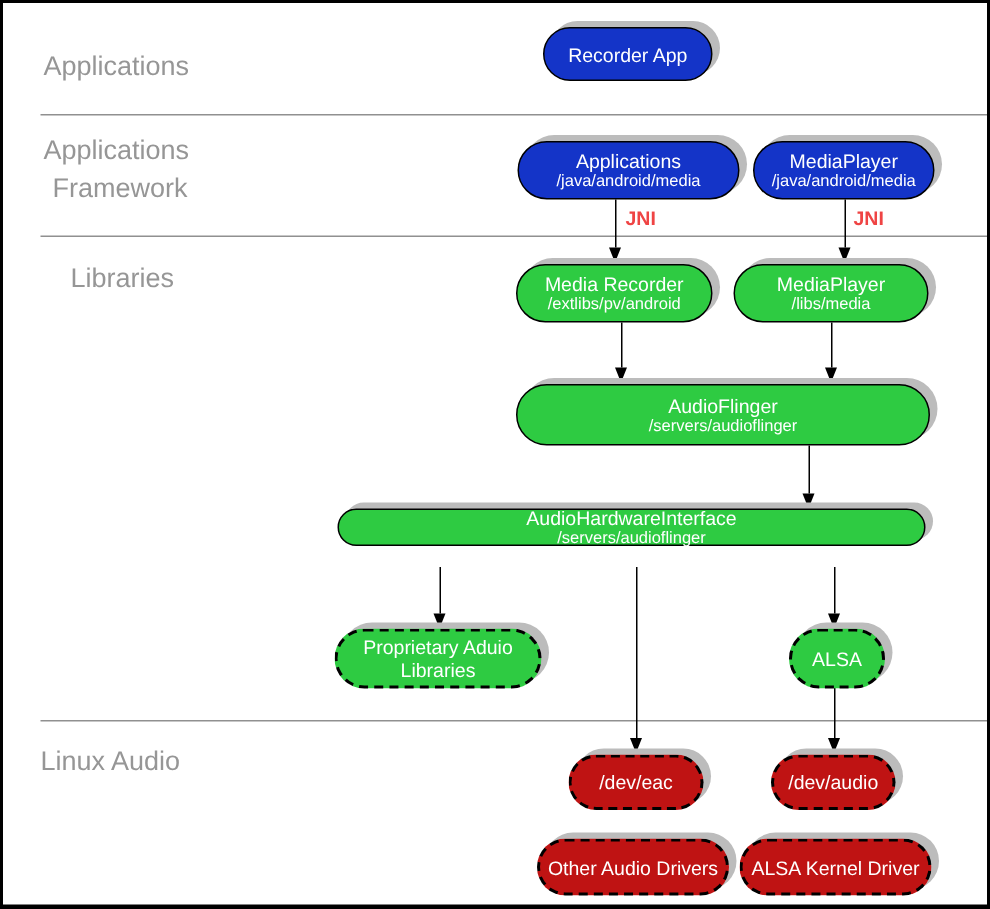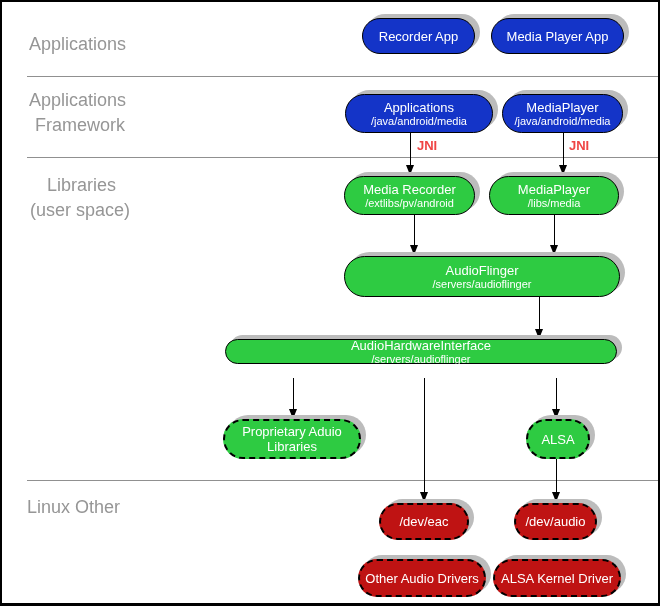--- a/index.html
+++ b/index.html
@@ -53,22 +53,22 @@
     font-size:13px;font-weight:bold;color:#ef4444;
   }
 </style>
 </head>
 <body>
 
 <div class="stage">
 
   <div class="layer-label" style="left:27px;top:30px;">Applications</div>
   <div class="layer-label" style="left:27px;top:86px;"><span>Applications</span><br><span style="padding-left:6px;">Framework</span></div>
-  <div class="layer-label" style="left:28px;top:171px;"><span style="padding-left:17px;">Libraries</span><br><span>(user space)</span></div>
-  <div class="layer-label" style="left:25px;top:493px;">Linux Other</div>
+  <div class="layer-label" style="left:28px;top:171px;"><span style="padding-left:17px;">Libraries</span><br></div>
+  <div class="layer-label" style="left:25px;top:493px;">Linux Audio</div>
 
   <div class="sep" style="top:74px;"></div>
   <div class="sep" style="top:155px;"></div>
   <div class="sep" style="top:478px;"></div>
 
   <div class="vline" style="left:408px;top:131px;height:32px;"></div>
   <div class="arrowhead" style="left:404px;top:163px;"></div>
   <div class="vline" style="left:561px;top:131px;height:32px;"></div>
   <div class="arrowhead" style="left:557px;top:163px;"></div>
 
@@ -88,23 +88,20 @@
   <div class="arrowhead" style="left:550px;top:407px;"></div>
 
   <div class="vline" style="left:554px;top:456px;height:34px;"></div>
   <div class="arrowhead" style="left:550px;top:490px;"></div>
 
   <div class="edge-label" style="left:415px;top:136px;">JNI</div>
   <div class="edge-label" style="left:567px;top:136px;">JNI</div>
 
   <div class="pill blue" style="left:360px;top:16px;width:113px;height:36px;">
     <span class="title">Recorder App</span>
-  </div>
-  <div class="pill blue" style="left:489px;top:16px;width:133px;height:36px;">
-    <span class="title">Media Player App</span>
   </div>
 
   <div class="pill blue" style="left:343px;top:92px;width:148px;height:39px;">
     <span class="title">Applications</span>
     <span class="sub">/java/android/media</span>
   </div>
   <div class="pill blue" style="left:500px;top:92px;width:121px;height:39px;">
     <span class="title">MediaPlayer</span>
     <span class="sub">/java/android/media</span>
   </div>

